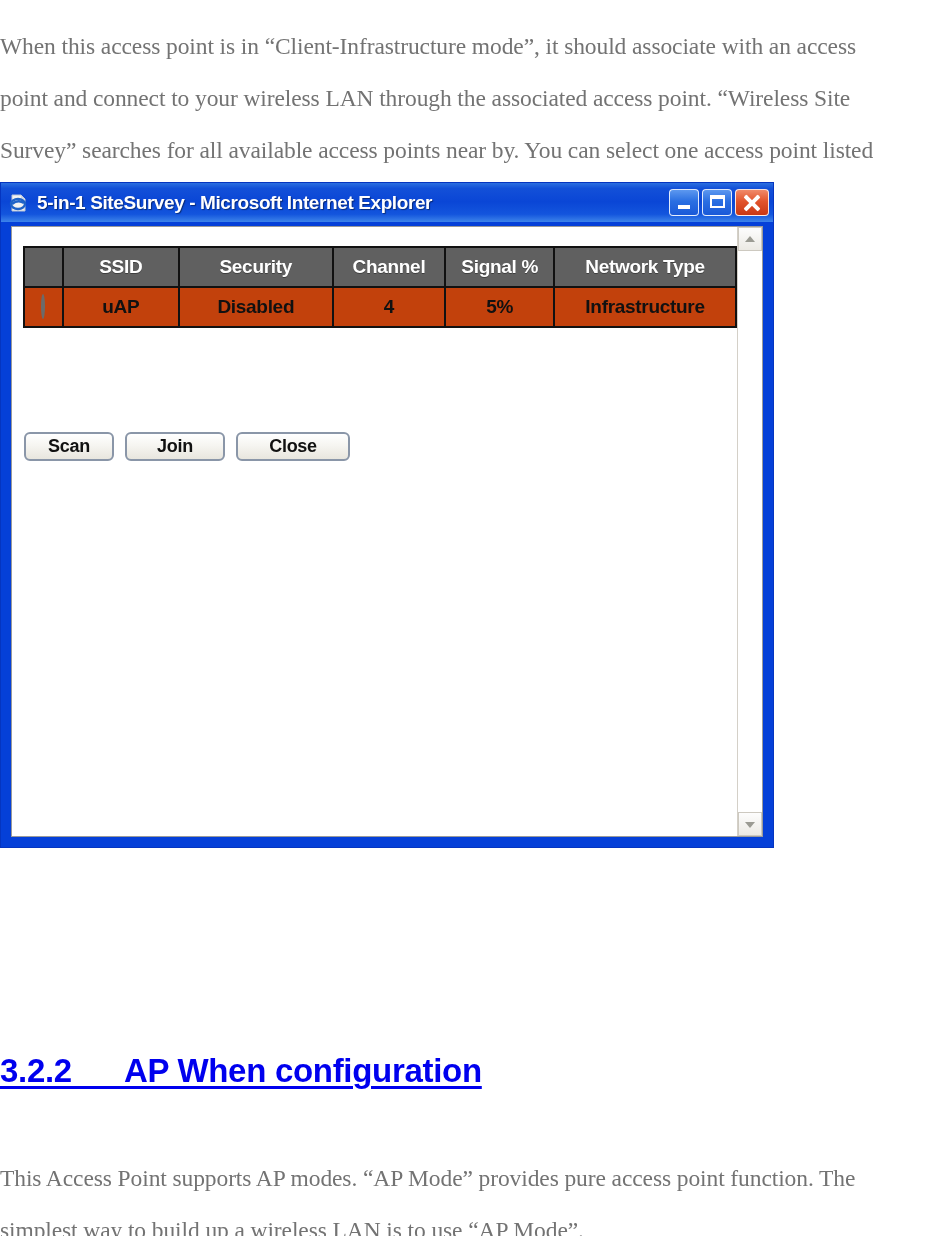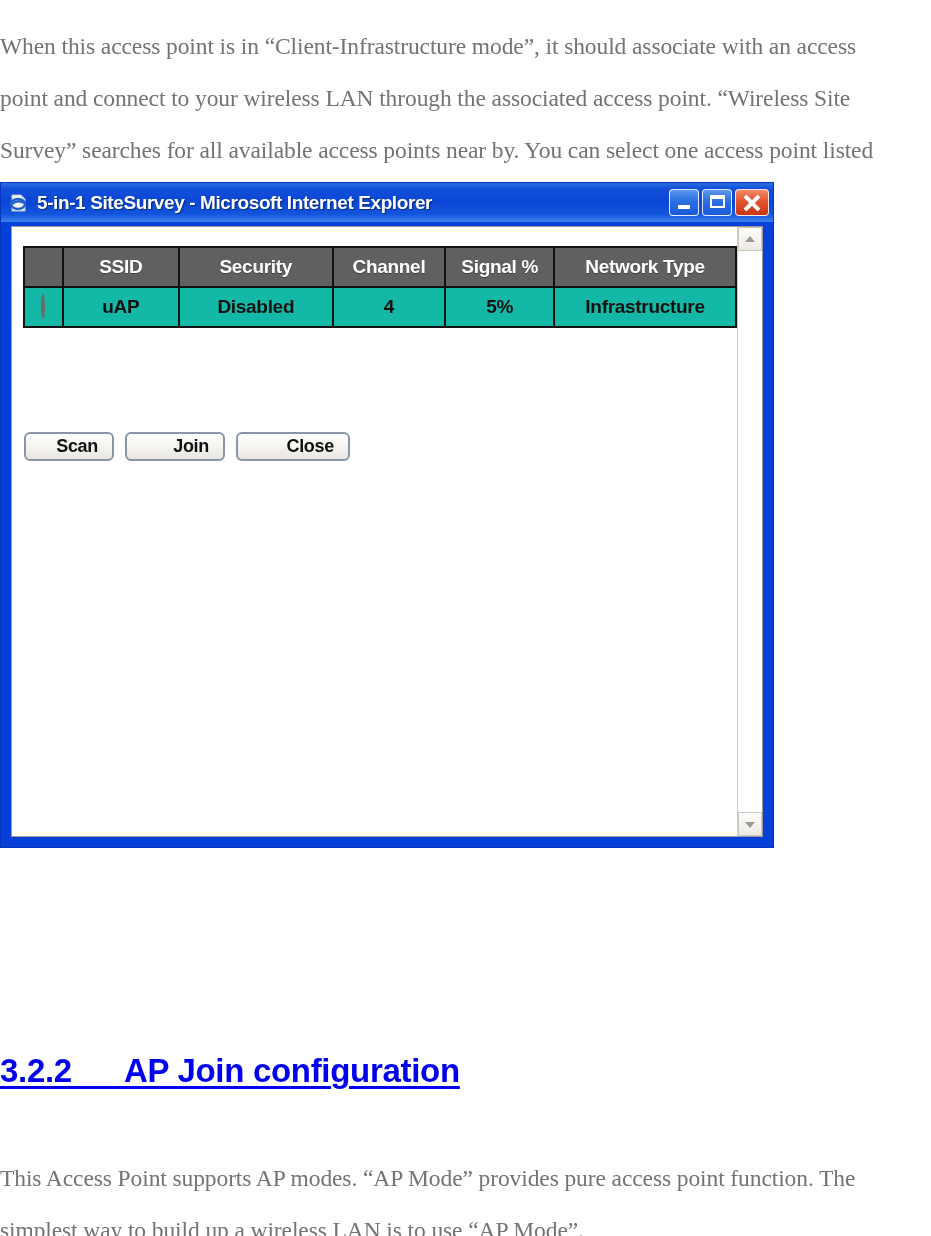--- a/index.html
+++ b/index.html
@@ -205,21 +205,21 @@
     letter-spacing: -0.3px;
   }
   #site-survey-table th {
     background: #606060;
     color: #ffffff;
     height: 36px;
     font-size: 19px;
     text-shadow: 0 1px 0 rgba(0,0,0,0.35);
   }
   #site-survey-table td {
-    background: #14b8a6;
+    background: #c2410c;
     color: #111111;
     height: 36px;
     font-size: 19px;
   }
   .col-radio   { width: 48px; }
   .col-ssid    { width: 138px; }
   .col-sec     { width: 176px; }
   .col-chan    { width: 124px; }
   .col-signal  { width: 124px; }
   .col-net     { width: 200px; }
@@ -249,21 +249,20 @@
     border-radius: 6px;
     border: 2px solid #8a96a8;
     background: linear-gradient(to bottom, #ffffff 0%, #f6f5f1 45%, #e8e6de 100%);
     color: #111111;
     font-family: "Liberation Sans", sans-serif;
     font-size: 18px;
     font-weight: bold;
     letter-spacing: -0.3px;
     cursor: pointer;
     box-sizing: border-box;
-    text-align: right;
   }
   #close-button { min-width: 114px; }
   #join-button  { min-width: 100px; }
 </style>
 </head>
 <body>
 
 <p class="doc-para" id="intro-paragraph">When this access point is in “Client-Infrastructure mode”, it should associate with an access point and connect to your wireless LAN through the associated access point. “Wireless Site Survey” searches for all available access points near by. You can select one access point listed in this table.</p>
 
 <div id="ie-window">
@@ -333,15 +332,15 @@
 
     <div id="vscrollbar">
       <div class="scroll-arrow up"></div>
       <div id="scroll-track"></div>
       <div class="scroll-arrow down"></div>
     </div>
 
   </div>
 </div>
 
-<h2 class="section-heading">3.2.2      AP Join configuration</h2>
+<h2 class="section-heading">3.2.2      AP When configuration</h2>
 
 <p class="doc-para" id="closing-paragraph">This Access Point supports AP modes. “AP Mode” provides pure access point function. The simplest way to build up a wireless LAN is to use “AP Mode”.</p>
 
 </body></html>

